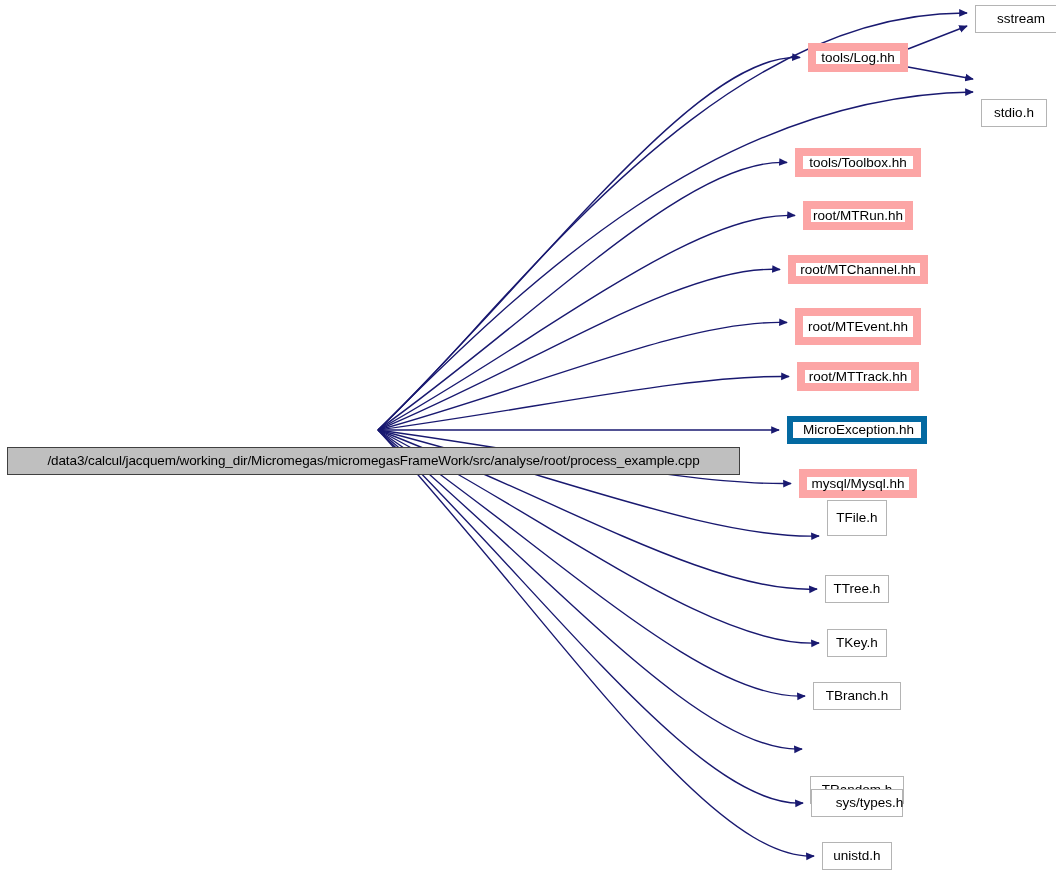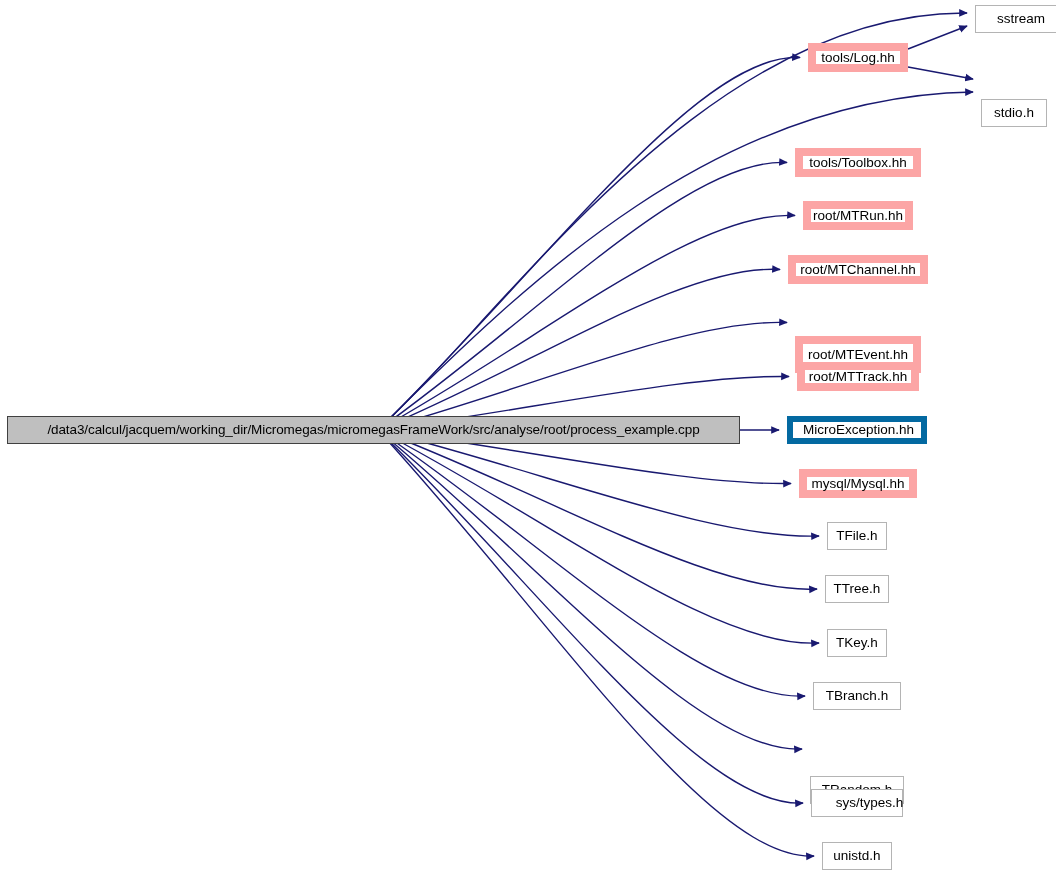--- a/index.html
+++ b/index.html
@@ -45,20 +45,21 @@
   }
   .gnode.dark {
     border: 6px solid #0369a1;
     justify-content: flex-end;
   }
   .gnode.root-node {
     background: #bfbfbf;
     border: 1px solid #404040;
     font-size: 13.5px;
     letter-spacing: -0.1px;
+    margin-top: 31px;
   }
 </style>
 </head>
 <body>
 
 <div id="graph-canvas">
 
   <svg id="edges-layer" viewBox="0 0 1056 876" width="1056" height="876">
     <defs>
       <marker id="arrow" viewBox="0 0 10 10" refX="9" refY="5" markerWidth="6.2" markerHeight="6.2" orient="auto-start-reverse">
@@ -102,33 +103,33 @@
       </div>
       <div class="gnode red" id="node-toolbox" style="left: 795px; top: 148px; width: 126px; height: 29px;">
         <span>tools/Toolbox.hh</span>
       </div>
       <div class="gnode red" id="node-mtrun" style="left: 803px; top: 201px; width: 110px; height: 29px;">
         <span>root/MTRun.hh</span>
       </div>
       <div class="gnode red" id="node-mtchannel" style="left: 788px; top: 255px; width: 140px; height: 29px;">
         <span>root/MTChannel.hh</span>
       </div>
-      <div class="gnode red" id="node-mtevent" style="left: 795px; top: 308px; width: 126px; height: 37px; margin-top: 28px;">
+      <div class="gnode red" id="node-mtevent" style="left: 795px; top: 308px; width: 126px; height: 37px;">
         <span>root/MTEvent.hh</span>
       </div>
       <div class="gnode red" id="node-mttrack" style="left: 797px; top: 362px; width: 122px; height: 29px;">
         <span>root/MTTrack.hh</span>
       </div>
       <div class="gnode dark" id="node-microexception" style="left: 787px; top: 416px; width: 140px; height: 28px;">
         <span>MicroException.hh</span>
       </div>
       <div class="gnode red" id="node-mysql" style="left: 799px; top: 469px; width: 118px; height: 29px;">
         <span>mysql/Mysql.hh</span>
       </div>
-      <div class="gnode" id="node-tfile" style="left: 827px; top: 522px; width: 60px; height: 28px;">
+      <div class="gnode" id="node-tfile" style="left: 827px; top: 500px; width: 60px; height: 36px;">
         <span>TFile.h</span>
       </div>
       <div class="gnode" id="node-ttree" style="left: 825px; top: 575px; width: 64px; height: 28px;">
         <span>TTree.h</span>
       </div>
       <div class="gnode" id="node-tkey" style="left: 827px; top: 629px; width: 60px; height: 28px;">
         <span>TKey.h</span>
       </div>
       <div class="gnode" id="node-tbranch" style="left: 813px; top: 682px; width: 88px; height: 28px;">
         <span>TBranch.h</span>

